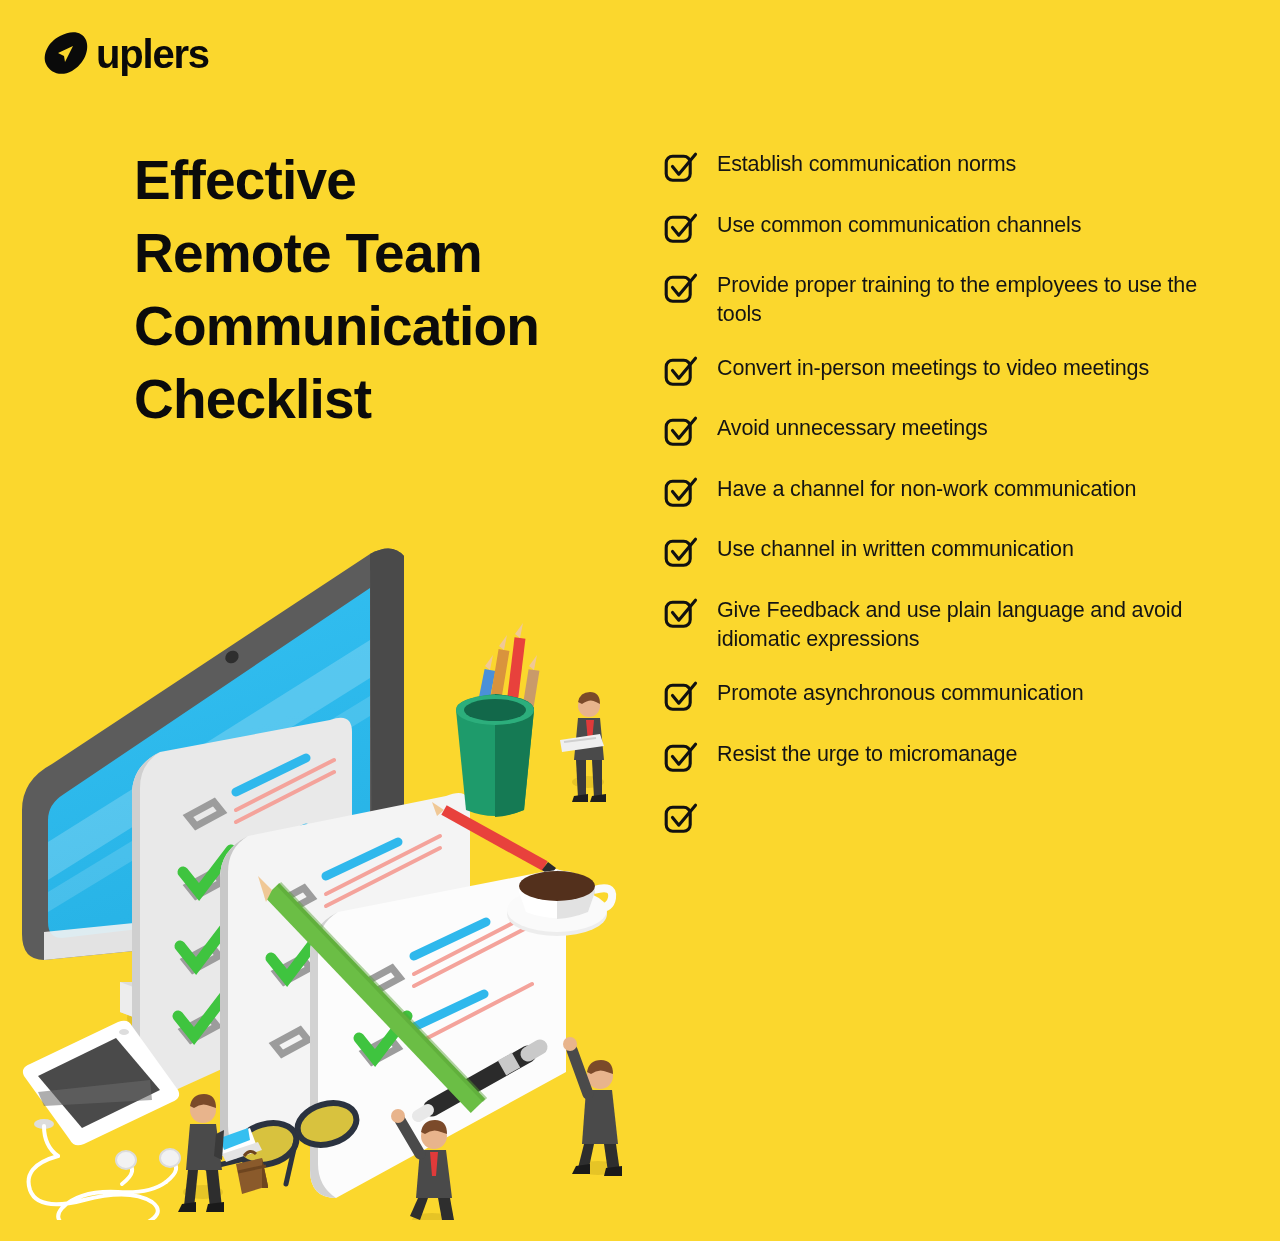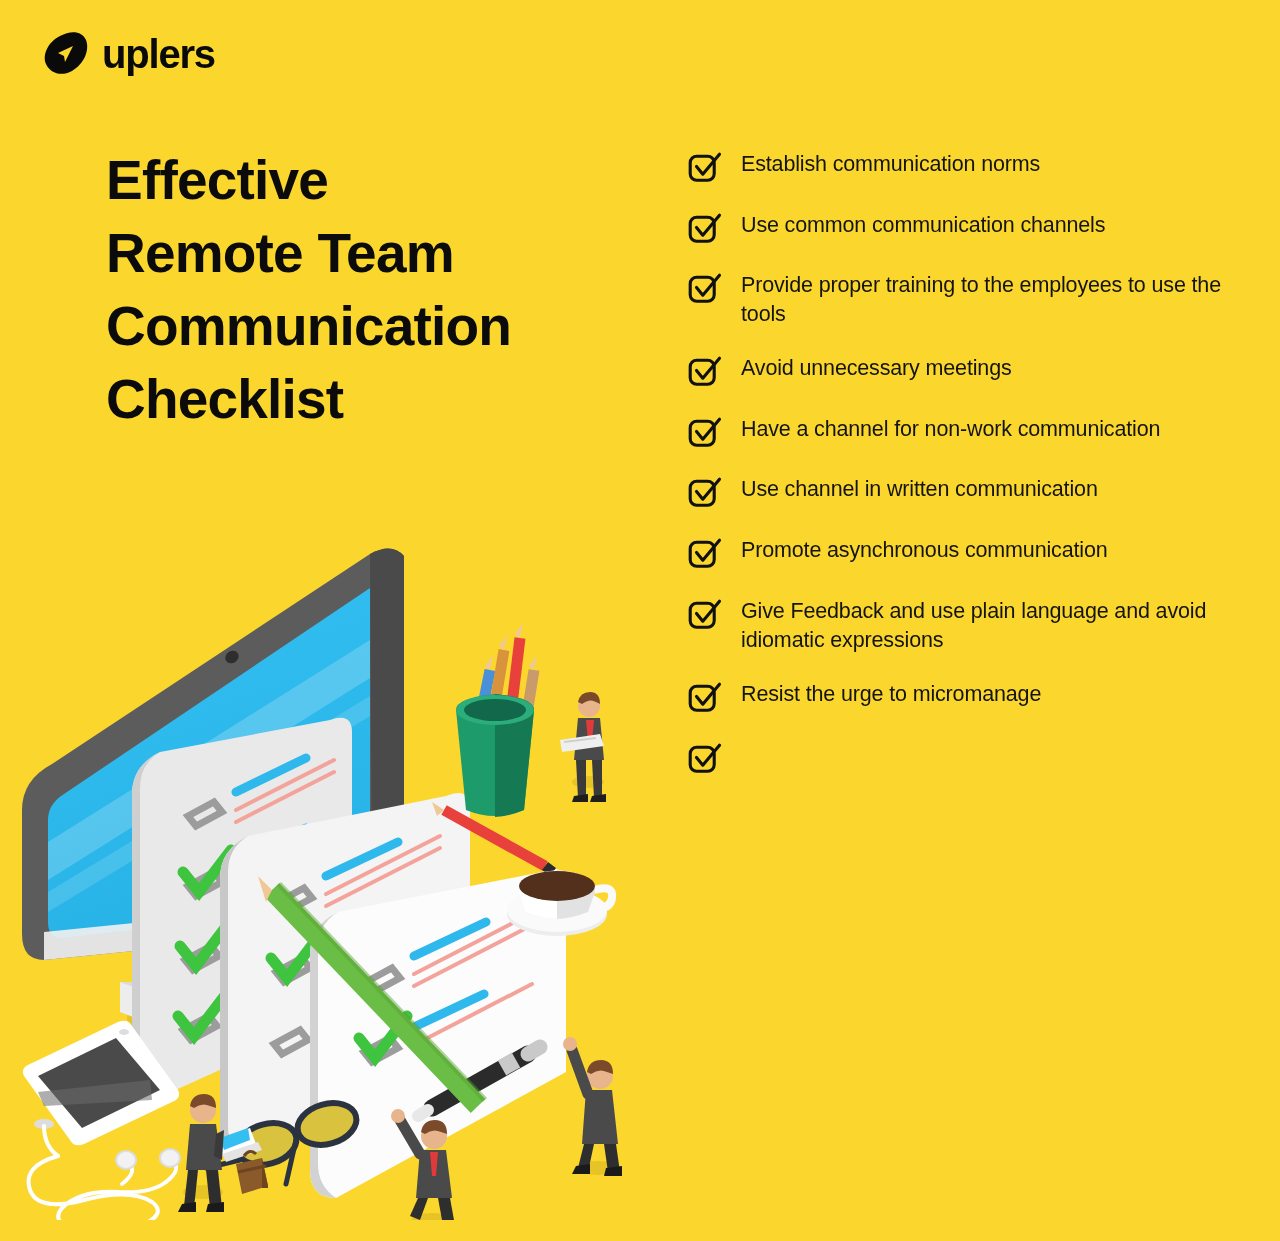--- a/index.html
+++ b/index.html
@@ -7,40 +7,40 @@
   body {
     background:#FBD72D;
     font-family:"Liberation Sans", sans-serif;
     overflow:hidden;
     position:relative;
   }
 
   
   #logo {
     position:absolute; left:40px; top:28px;
-    display:flex; align-items:center; gap:10px;
+    display:flex; align-items:center; gap:4px;
   }
   #logo-mark { width:52px; height:52px; display:block; }
   #logo-word {
     font-size:40px; font-weight:bold; color:#0A0A0A;
     letter-spacing:-1.2px; line-height:1;
     font-family:"Liberation Sans", sans-serif;
   }
 
   
   #title {
     position:absolute; left:106px; top:144px; width:520px;
     font-size:55px; font-weight:bold; line-height:1.33;
     color:#0B0B0B; letter-spacing:-0.8px;
   }
-  #title .tline { display:block; white-space:nowrap; }
+  #title .tline { display:block; white-space:nowrap;margin-left:28px; }
 
   
   #checklist {
-    position:absolute; left:688px; top:150px; width:560px;
+    position:absolute; left:664px; top:150px; width:560px;
   }
   .check-item {
     display:flex; align-items:flex-start;
     margin-bottom:27px;
   }
   .check-item.two-line { margin-bottom:26px; }
   .cbox { flex:0 0 34px; width:34px; height:32px; margin-top:2px; }
   .cbox svg { display:block; width:34px; height:32px; }
   .clabel {
     font-size:21.5px; line-height:1.33; color:#141414;
@@ -93,20 +93,29 @@
     </div>
     <div class="check-item two-line">
       <span class="cbox">
         <svg viewBox="0 0 34 32">
           <rect x="2.2" y="4.2" width="24" height="24" rx="6.5" ry="6.5" fill="none" stroke="#111111" stroke-width="3.1"></rect>
           <path d="M8.5 14.5 L14.8 22.2 L31.5 2.2" fill="none" stroke="#111111" stroke-width="3.1" stroke-linecap="round" stroke-linejoin="round"></path>
         </svg>
       </span>
       <span class="clabel">Provide proper training to the employees to use the tools</span>
     </div>
+    <div class="check-item two-line">
+      <span class="cbox">
+        <svg viewBox="0 0 34 32">
+          <rect x="2.2" y="4.2" width="24" height="24" rx="6.5" ry="6.5" fill="none" stroke="#111111" stroke-width="3.1"></rect>
+          <path d="M8.5 14.5 L14.8 22.2 L31.5 2.2" fill="none" stroke="#111111" stroke-width="3.1" stroke-linecap="round" stroke-linejoin="round"></path>
+        </svg>
+      </span>
+      <span class="clabel">Convert in-person meetings to video meetings</span>
+    </div>
     <div class="check-item">
       <span class="cbox">
         <svg viewBox="0 0 34 32">
           <rect x="2.2" y="4.2" width="24" height="24" rx="6.5" ry="6.5" fill="none" stroke="#111111" stroke-width="3.1"></rect>
           <path d="M8.5 14.5 L14.8 22.2 L31.5 2.2" fill="none" stroke="#111111" stroke-width="3.1" stroke-linecap="round" stroke-linejoin="round"></path>
         </svg>
       </span>
       <span class="clabel">Avoid unnecessary meetings</span>
     </div>
     <div class="check-item two-line">
@@ -120,37 +129,37 @@
     </div>
     <div class="check-item">
       <span class="cbox">
         <svg viewBox="0 0 34 32">
           <rect x="2.2" y="4.2" width="24" height="24" rx="6.5" ry="6.5" fill="none" stroke="#111111" stroke-width="3.1"></rect>
           <path d="M8.5 14.5 L14.8 22.2 L31.5 2.2" fill="none" stroke="#111111" stroke-width="3.1" stroke-linecap="round" stroke-linejoin="round"></path>
         </svg>
       </span>
       <span class="clabel">Use channel in written communication</span>
     </div>
+    <div class="check-item two-line">
+      <span class="cbox">
+        <svg viewBox="0 0 34 32">
+          <rect x="2.2" y="4.2" width="24" height="24" rx="6.5" ry="6.5" fill="none" stroke="#111111" stroke-width="3.1"></rect>
+          <path d="M8.5 14.5 L14.8 22.2 L31.5 2.2" fill="none" stroke="#111111" stroke-width="3.1" stroke-linecap="round" stroke-linejoin="round"></path>
+        </svg>
+      </span>
+      <span class="clabel">Give Feedback and use plain language and avoid idiomatic expressions</span>
+    </div>
     <div class="check-item">
       <span class="cbox">
         <svg viewBox="0 0 34 32">
           <rect x="2.2" y="4.2" width="24" height="24" rx="6.5" ry="6.5" fill="none" stroke="#111111" stroke-width="3.1"></rect>
           <path d="M8.5 14.5 L14.8 22.2 L31.5 2.2" fill="none" stroke="#111111" stroke-width="3.1" stroke-linecap="round" stroke-linejoin="round"></path>
         </svg>
       </span>
       <span class="clabel">Promote asynchronous communication</span>
-    </div>
-    <div class="check-item two-line">
-      <span class="cbox">
-        <svg viewBox="0 0 34 32">
-          <rect x="2.2" y="4.2" width="24" height="24" rx="6.5" ry="6.5" fill="none" stroke="#111111" stroke-width="3.1"></rect>
-          <path d="M8.5 14.5 L14.8 22.2 L31.5 2.2" fill="none" stroke="#111111" stroke-width="3.1" stroke-linecap="round" stroke-linejoin="round"></path>
-        </svg>
-      </span>
-      <span class="clabel">Give Feedback and use plain language and avoid idiomatic expressions</span>
     </div>
     <div class="check-item">
       <span class="cbox">
         <svg viewBox="0 0 34 32">
           <rect x="2.2" y="4.2" width="24" height="24" rx="6.5" ry="6.5" fill="none" stroke="#111111" stroke-width="3.1"></rect>
           <path d="M8.5 14.5 L14.8 22.2 L31.5 2.2" fill="none" stroke="#111111" stroke-width="3.1" stroke-linecap="round" stroke-linejoin="round"></path>
         </svg>
       </span>
       <span class="clabel">Resist the urge to micromanage</span>
     </div>

